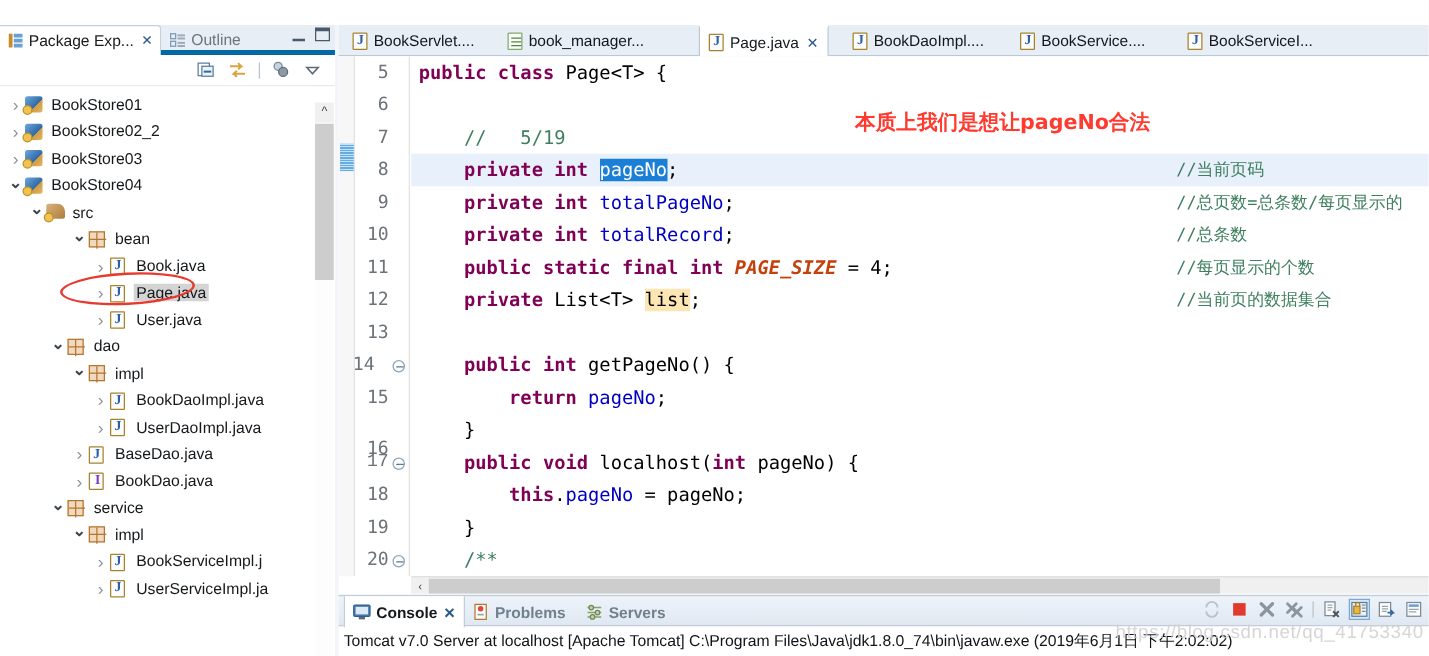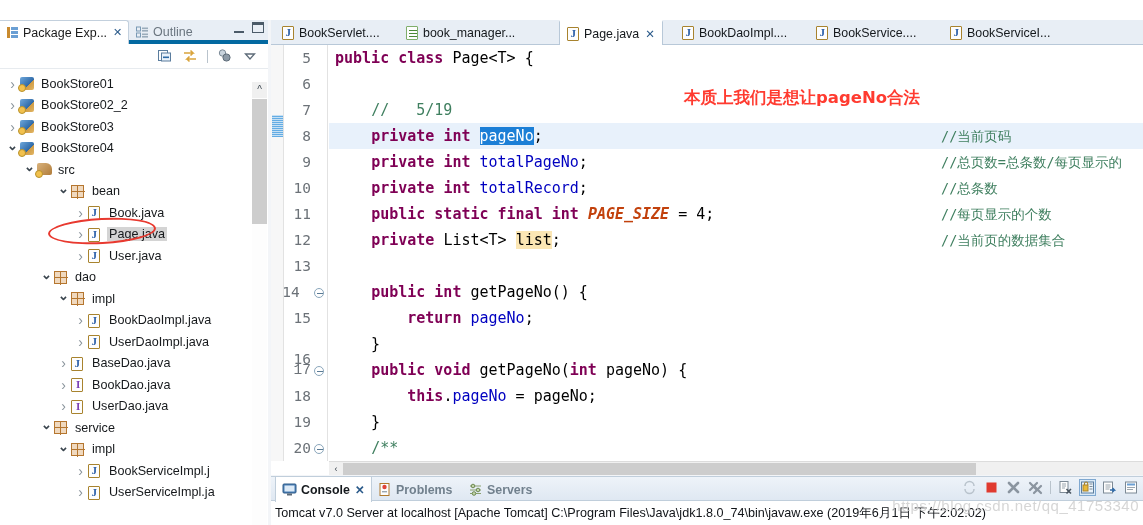--- a/index.html
+++ b/index.html
@@ -416,28 +416,20 @@
         </div>
         <div class="trow">
           <span style="width:57px;flex:0 0 57px"></span>
           <span class="arrow closed"></span>
           <span class="ticon">
             <span class="ic-iface"></span>
           </span>
           <span class="tlabel">BookDao.java</span>
         </div>
         <div class="trow">
-          <span style="width:57px;flex:0 0 57px"></span>
-          <span class="arrow closed"></span>
-          <span class="ticon">
-            <span class="ic-iface"></span>
-          </span>
-          <span class="tlabel">UserDao.java</span>
-        </div>
-        <div class="trow">
           <span style="width:40px;flex:0 0 40px"></span>
           <span class="arrow open"></span>
           <span class="ticon">
             <span class="ic-pkg"></span>
           </span>
           <span class="tlabel">service</span>
         </div>
         <div class="trow">
           <span style="width:57px;flex:0 0 57px"></span>
           <span class="arrow open"></span>
@@ -531,21 +523,21 @@
           <div class="cline" style="top: 52px;"><span class="ctext"><span class="pln">    </span><span class="cmt">//   5/19</span></span></div>
           <div class="cline cur" style="top: 78px;"><span class="ctext"><span class="pln">    </span><span class="kw">private </span><span class="kw">int </span><span class="selbox">pageNo</span><span class="pln">;</span></span></div>
           <div class="cline" style="top: 104px;"><span class="ctext"><span class="pln">    </span><span class="kw">private </span><span class="kw">int </span><span class="fld">totalPageNo</span><span class="pln">;</span></span></div>
           <div class="cline" style="top: 130px;"><span class="ctext"><span class="pln">    </span><span class="kw">private </span><span class="kw">int </span><span class="fld">totalRecord</span><span class="pln">;</span></span></div>
           <div class="cline" style="top: 156px;"><span class="ctext"><span class="pln">    </span><span class="kw">public </span><span class="kw">static </span><span class="kw">final </span><span class="kw">int </span><span class="fld-i">PAGE_SIZE</span><span class="pln"> = </span><span class="num">4</span><span class="pln">;</span></span></div>
           <div class="cline" style="top: 182px;"><span class="ctext"><span class="pln">    </span><span class="kw">private </span><span class="pln">List&lt;T&gt; </span><span class="occbox">list</span><span class="pln">;</span></span></div>
           <div class="cline" style="top: 208px;"><span class="ctext"></span></div>
           <div class="cline" style="top: 234px;"><span class="ctext"><span class="pln">    </span><span class="kw">public </span><span class="kw">int </span><span class="pln">getPageNo() {</span></span></div>
           <div class="cline" style="top: 260px;"><span class="ctext"><span class="pln">        </span><span class="kw">return </span><span class="fld">pageNo</span><span class="pln">;</span></span></div>
           <div class="cline" style="top: 286px;"><span class="ctext"><span class="pln">    }</span></span></div>
-          <div class="cline" style="top: 312px;"><span class="ctext"><span class="pln">    </span><span class="kw">public </span><span class="kw">void </span><span class="pln">getPageNo(</span><span class="kw">int </span><span class="pln">pageNo) {</span></span></div>
+          <div class="cline" style="top: 312px;"><span class="ctext"><span class="pln">    </span><span class="kw">public </span><span class="kw">void </span><span class="pln">localhost(</span><span class="kw">int </span><span class="pln">pageNo) {</span></span></div>
           <div class="cline" style="top: 338px;"><span class="ctext"><span class="pln">        </span><span class="kw">this</span><span class="pln">.</span><span class="fld">pageNo</span><span class="pln"> = pageNo;</span></span></div>
           <div class="cline" style="top: 364px;"><span class="ctext"><span class="pln">    }</span></span></div>
           <div class="cline" style="top: 390px;"><span class="ctext"><span class="pln">    </span><span class="cmt">/**</span></span></div>
           <div class="rcmt" style="left: 612px; top: 78px; height: 26px; line-height: 26px;">//当前页码</div>
           <div class="rcmt" style="left: 612px; top: 104px; height: 26px; line-height: 26px;">//总页数=总条数/每页显示的</div>
           <div class="rcmt" style="left: 612px; top: 130px; height: 26px; line-height: 26px;">//总条数</div>
           <div class="rcmt" style="left: 612px; top: 182px; height: 26px; line-height: 26px;">//当前页的数据集合</div>
           <div class="rcmt" style="left: 612px; top: 156px; height: 26px; line-height: 26px;">//每页显示的个数</div>
           <div class="annot" style="left: 355px; top: 42px;">本质上我们是想让pageNo合法</div>
         </div>

